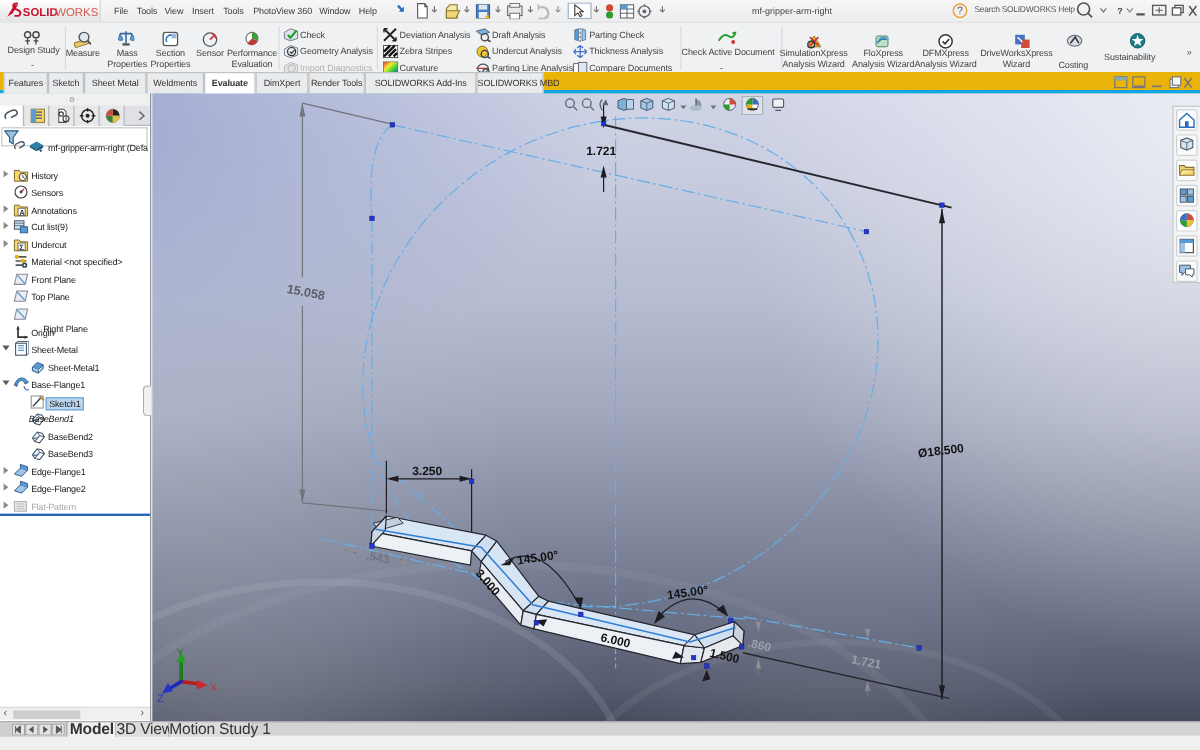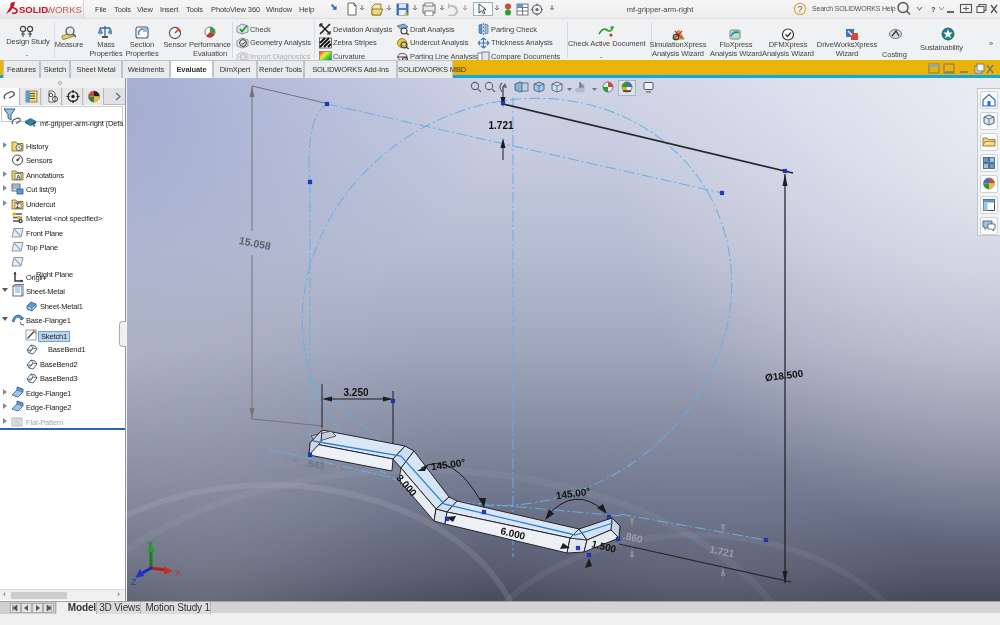--- a/index.html
+++ b/index.html
@@ -38,21 +38,21 @@
  radial-gradient(450px 260px at -8% 2%, rgba(105,122,185,0.50), rgba(105,122,185,0) 100%),
  radial-gradient(300px 400px at 0% 55%, rgba(255,255,255,0.12), rgba(255,255,255,0) 100%),
  radial-gradient(circle 300px at 10% 102%, rgba(200,203,212,0.22), rgba(200,203,212,0) 100%),
  radial-gradient(circle 230px at 66% 108%, rgba(195,198,207,0.15), rgba(195,198,207,0) 100%),
  linear-gradient(180deg,#d0d4e6 0%,#c6cbdf 13.8%,#b6bcd1 32.9%,#a0a6bc 52%,#7f859b 71.1%,#676d83 84.5%,#555a6e 94.1%,#44495c 100%);}
 
 #taskpane{position:absolute;right:0;top:10px;width:23px;height:148px;background:#f3f4f5;border:1px solid #c3c6c9;border-right:none;}
 .tpbtn{position:absolute;left:2px;width:18px;height:18px;border:1px solid #cfd2d5;background:#fbfbfb;border-radius:2px;}
 
 #modeltabs{position:absolute;left:0;top:601px;width:1000px;height:12px;background:#d3d3d3;border-top:1px solid #9fa3a8;}
-.mtab{position:absolute;top:0;height:12px;line-height:12px;font-size:10px;letter-spacing:-0.15px;color:#333;text-align:right;background:#dcdcdc;border-right:1px solid #b5b5b5;white-space:nowrap;}
+.mtab{position:absolute;top:0;height:12px;line-height:12px;font-size:13px;letter-spacing:-0.15px;color:#333;text-align:center;background:#dcdcdc;border-right:1px solid #b5b5b5;white-space:nowrap;}
 #statusbar{position:absolute;left:0;top:613px;width:1000px;height:12px;background:#f1f1f1;border-top:1px solid #d8d8d8;font-size:7.5px;letter-spacing:-0.1px;color:#3c3c3c;}
 .ssep{position:absolute;top:1px;height:10px;width:1px;background:#c9c9c9;}
 </style></head>
 <body>
 <div id="app">
 
   <div id="titlebar">
     <div id="logo"></div>
     <svg class="abs" style="left:2px;top:1px" width="82" height="16" viewBox="0 0 82 16">
       <path d="M4 13 L10 3 L13 3 L8.5 10 Z" fill="#c8102e"></path>
@@ -482,21 +482,21 @@
             <path d="M8 2 L11.5 5.5" stroke="#b85" stroke-width="1.6"></path>
           </svg>
           <span class="lbl" style="left:40px;background:#bcd6ee;border:1px solid #6aa3d8;padding:0 2px;margin-left:-2px;">Sketch1</span>
         </div>
       <div class="trow" style="top:264.2px">
           <svg class="ticon" style="left:25px" width="13" height="13" viewBox="0 0 13 13">
             <path d="M2 8 L6 3 L10 4 L12 7 L8 12 L4 11 Z" fill="#fff" stroke="#456" stroke-width="0.9"></path>
             <path d="M6 3 L8 6 L12 7 M8 6 L4 11" fill="none" stroke="#456" stroke-width="0.8"></path>
             <path d="M2 8 L6 9 L8 6" fill="#9dc3e6" stroke="#456" stroke-width="0.7"></path>
           </svg>
-          <span class="lbl" style="left:48px;">BaseBend1</span>
+          <span class="lbl" style="left:24px;font-style:italic;">BaseBend1</span>
         </div>
       <div class="trow" style="top:278.8px">
           <svg class="ticon" style="left:25px" width="13" height="13" viewBox="0 0 13 13">
             <path d="M2 8 L6 3 L10 4 L12 7 L8 12 L4 11 Z" fill="#fff" stroke="#456" stroke-width="0.9"></path>
             <path d="M6 3 L8 6 L12 7 M8 6 L4 11" fill="none" stroke="#456" stroke-width="0.8"></path>
             <path d="M2 8 L6 9 L8 6" fill="#9dc3e6" stroke="#456" stroke-width="0.7"></path>
           </svg>
           <span class="lbl" style="left:40px;">BaseBend2</span>
         </div>
       <div class="trow" style="top:293.4px">

